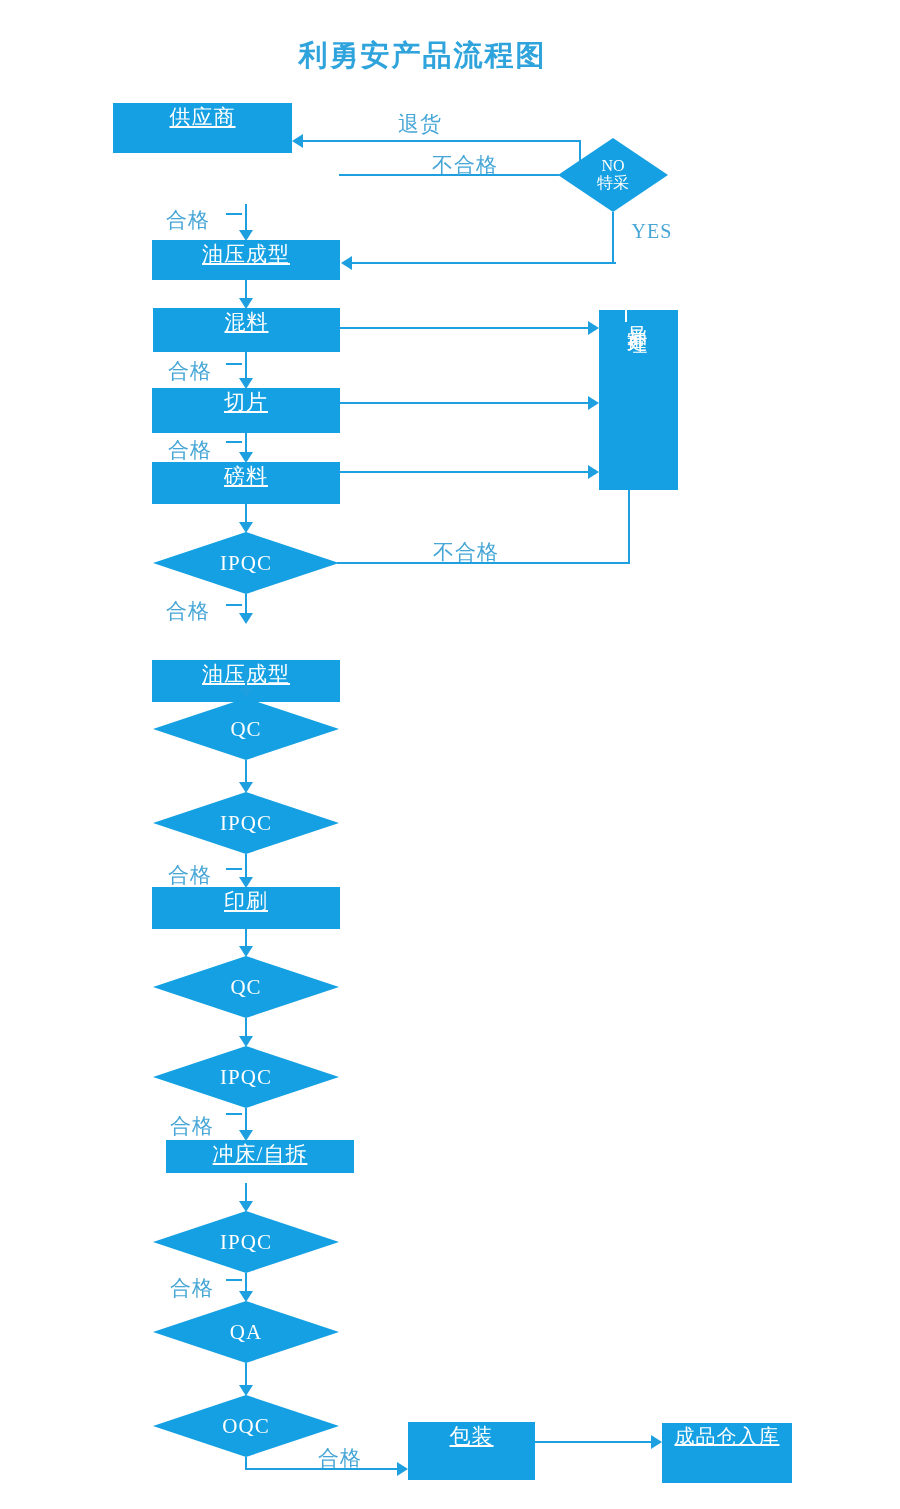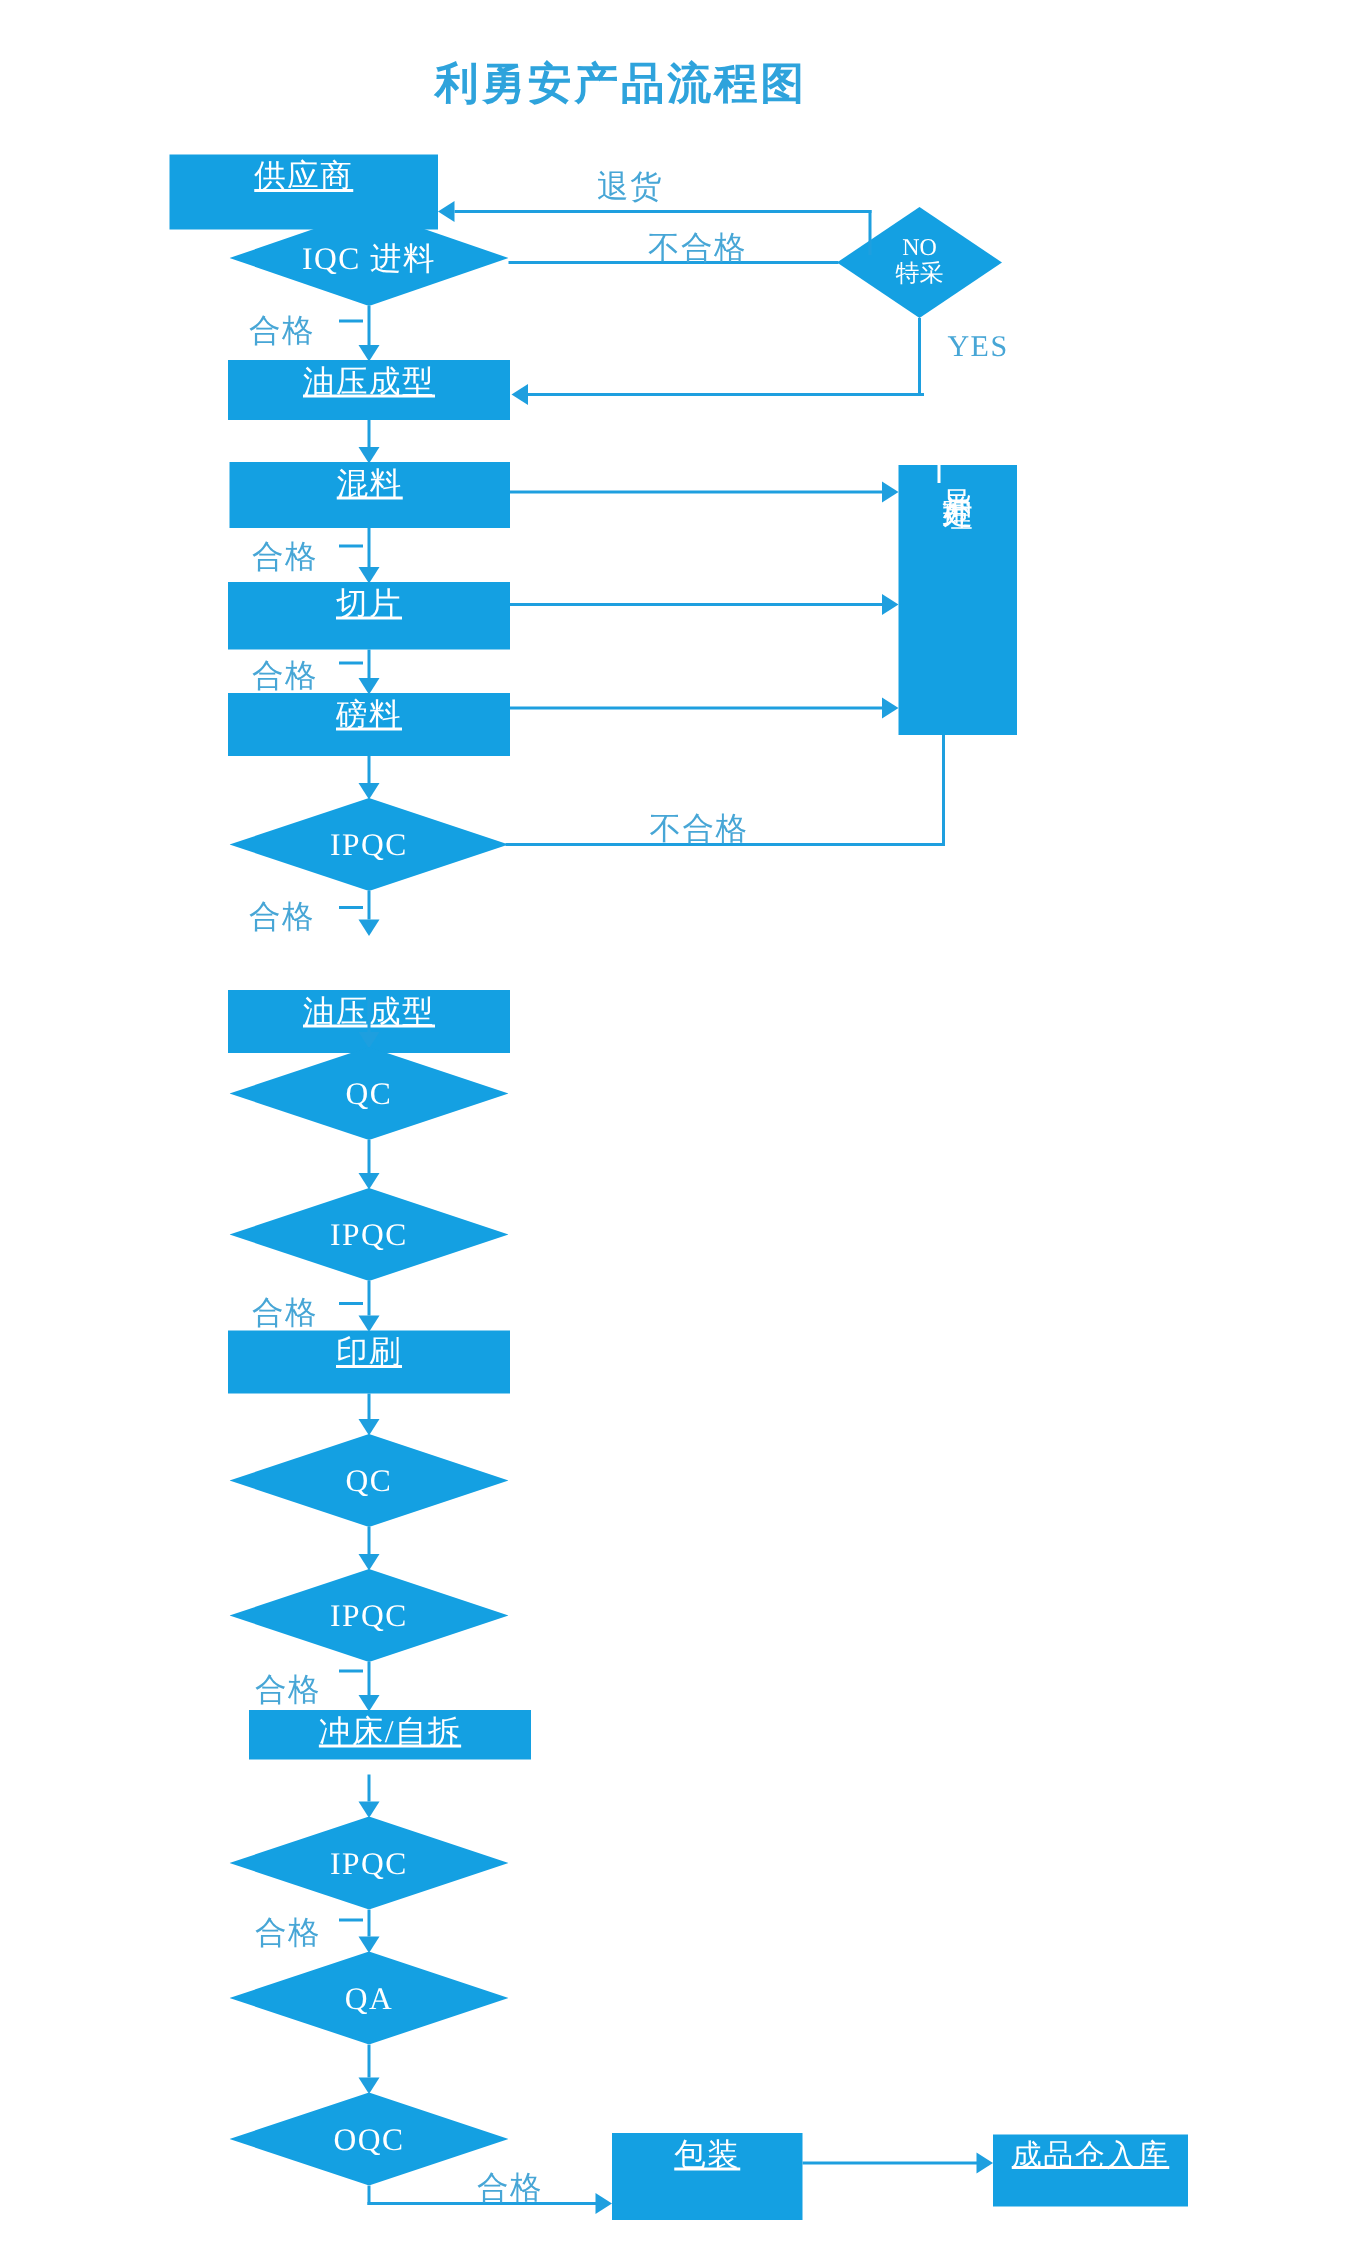--- a/index.html
+++ b/index.html
@@ -8,21 +8,21 @@
     --edge-label:#47A6D6;
     --title:#2EA3DC;
     --shape-text:#FFFFFF;
   }
   html,body{margin:0;padding:0;background:#ffffff;}
   #canvas{
     position:relative;width:900px;height:1509px;background:#ffffff;overflow:hidden;
     font-family:"Liberation Serif","DejaVu Serif",serif;
   }
   .title{
-    position:absolute;text-align:left;
+    position:absolute;text-align:center;
     font-family:"Liberation Sans","DejaVu Sans",sans-serif;
     font-weight:bold;font-size:29px;letter-spacing:2px;color:var(--title);
   }
   .rect{
     position:absolute;background:var(--shape-fill);color:var(--shape-text);
     display:flex;align-items:flex-start;justify-content:center;
     font-size:21px;letter-spacing:1px;white-space:nowrap;text-decoration:underline;
   }
   .diamond{
     position:absolute;background:var(--shape-fill);color:var(--shape-text);
@@ -48,23 +48,20 @@
   }
   .vert-text{writing-mode:vertical-rl;letter-spacing:3px;font-size:20px;}
 </style>
 </head>
 <body>
 
 <div id="canvas">
 
   <div class="title" style="left:290px;top:36px;width:265px;">利勇安产品流程图</div>
 
-  <div class="diamond" style="left:153px;top:140px;width:186px;height:64px;">
-    <span>IQC 进料</span>
-  </div>
   <div class="rect" style="left:113px;top:103px;width:179px;height:50px;">
     <span>供应商</span>
   </div>
   <div class="diamond small" style="left:558px;top:138px;width:110px;height:74px;">
     <span>
       <span style="display:block;">NO</span>
       <span style="display:block;">特采</span>
     </span>
   </div>
 
@@ -219,17 +216,17 @@
   <div class="arr-r" style="left:397px;top:1462px;"></div>
   <div class="elabel" style="left:318px;top:1444px;width:44px;">合格</div>
 
   <div class="rect" style="left:408px;top:1422px;width:127px;height:58px;">
     <span>包装</span>
   </div>
 
   <div class="hline" style="left:535px;top:1441px;width:117px;height:2px;"></div>
   <div class="arr-r" style="left:651px;top:1435px;"></div>
 
-  <div class="rect" style="left:662px;top:1423px;width:130px;height:48px;font-size:20px;">
+  <div class="rect" style="left:662px;top:1423px;width:130px;height:60px;font-size:20px;">
     <span>成品仓入库</span>
   </div>
 
 </div>
 
 </body></html>

